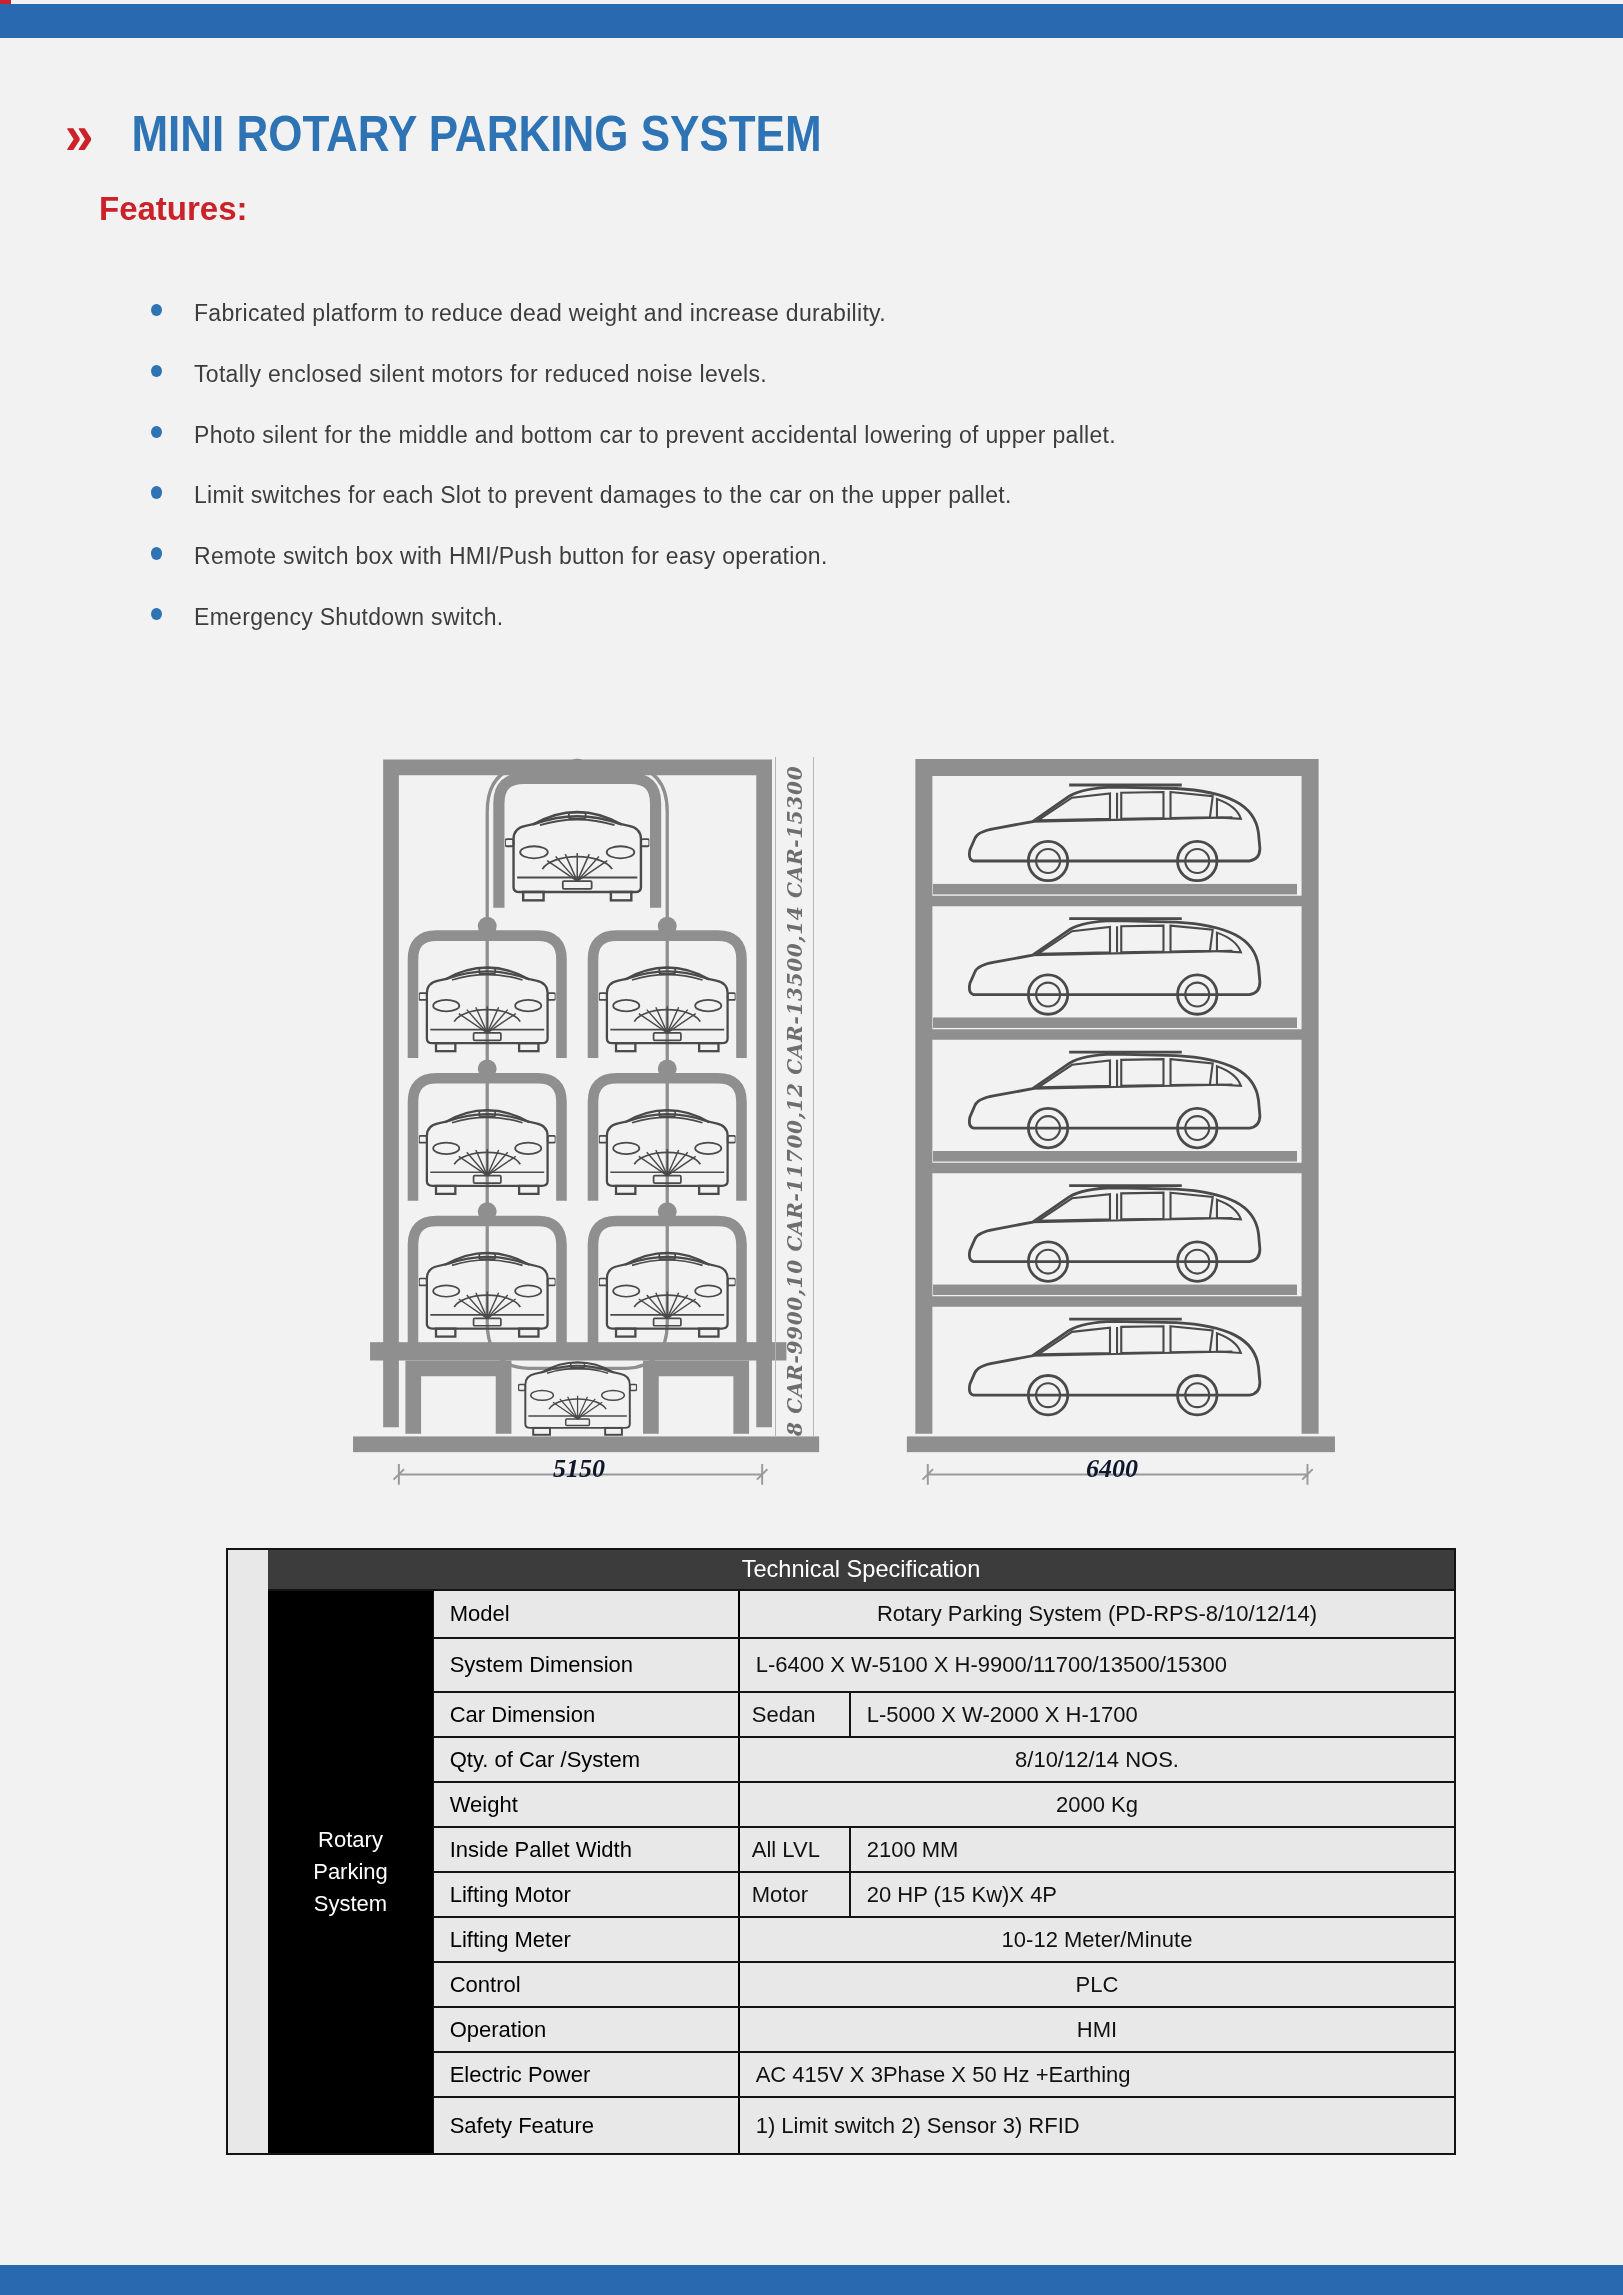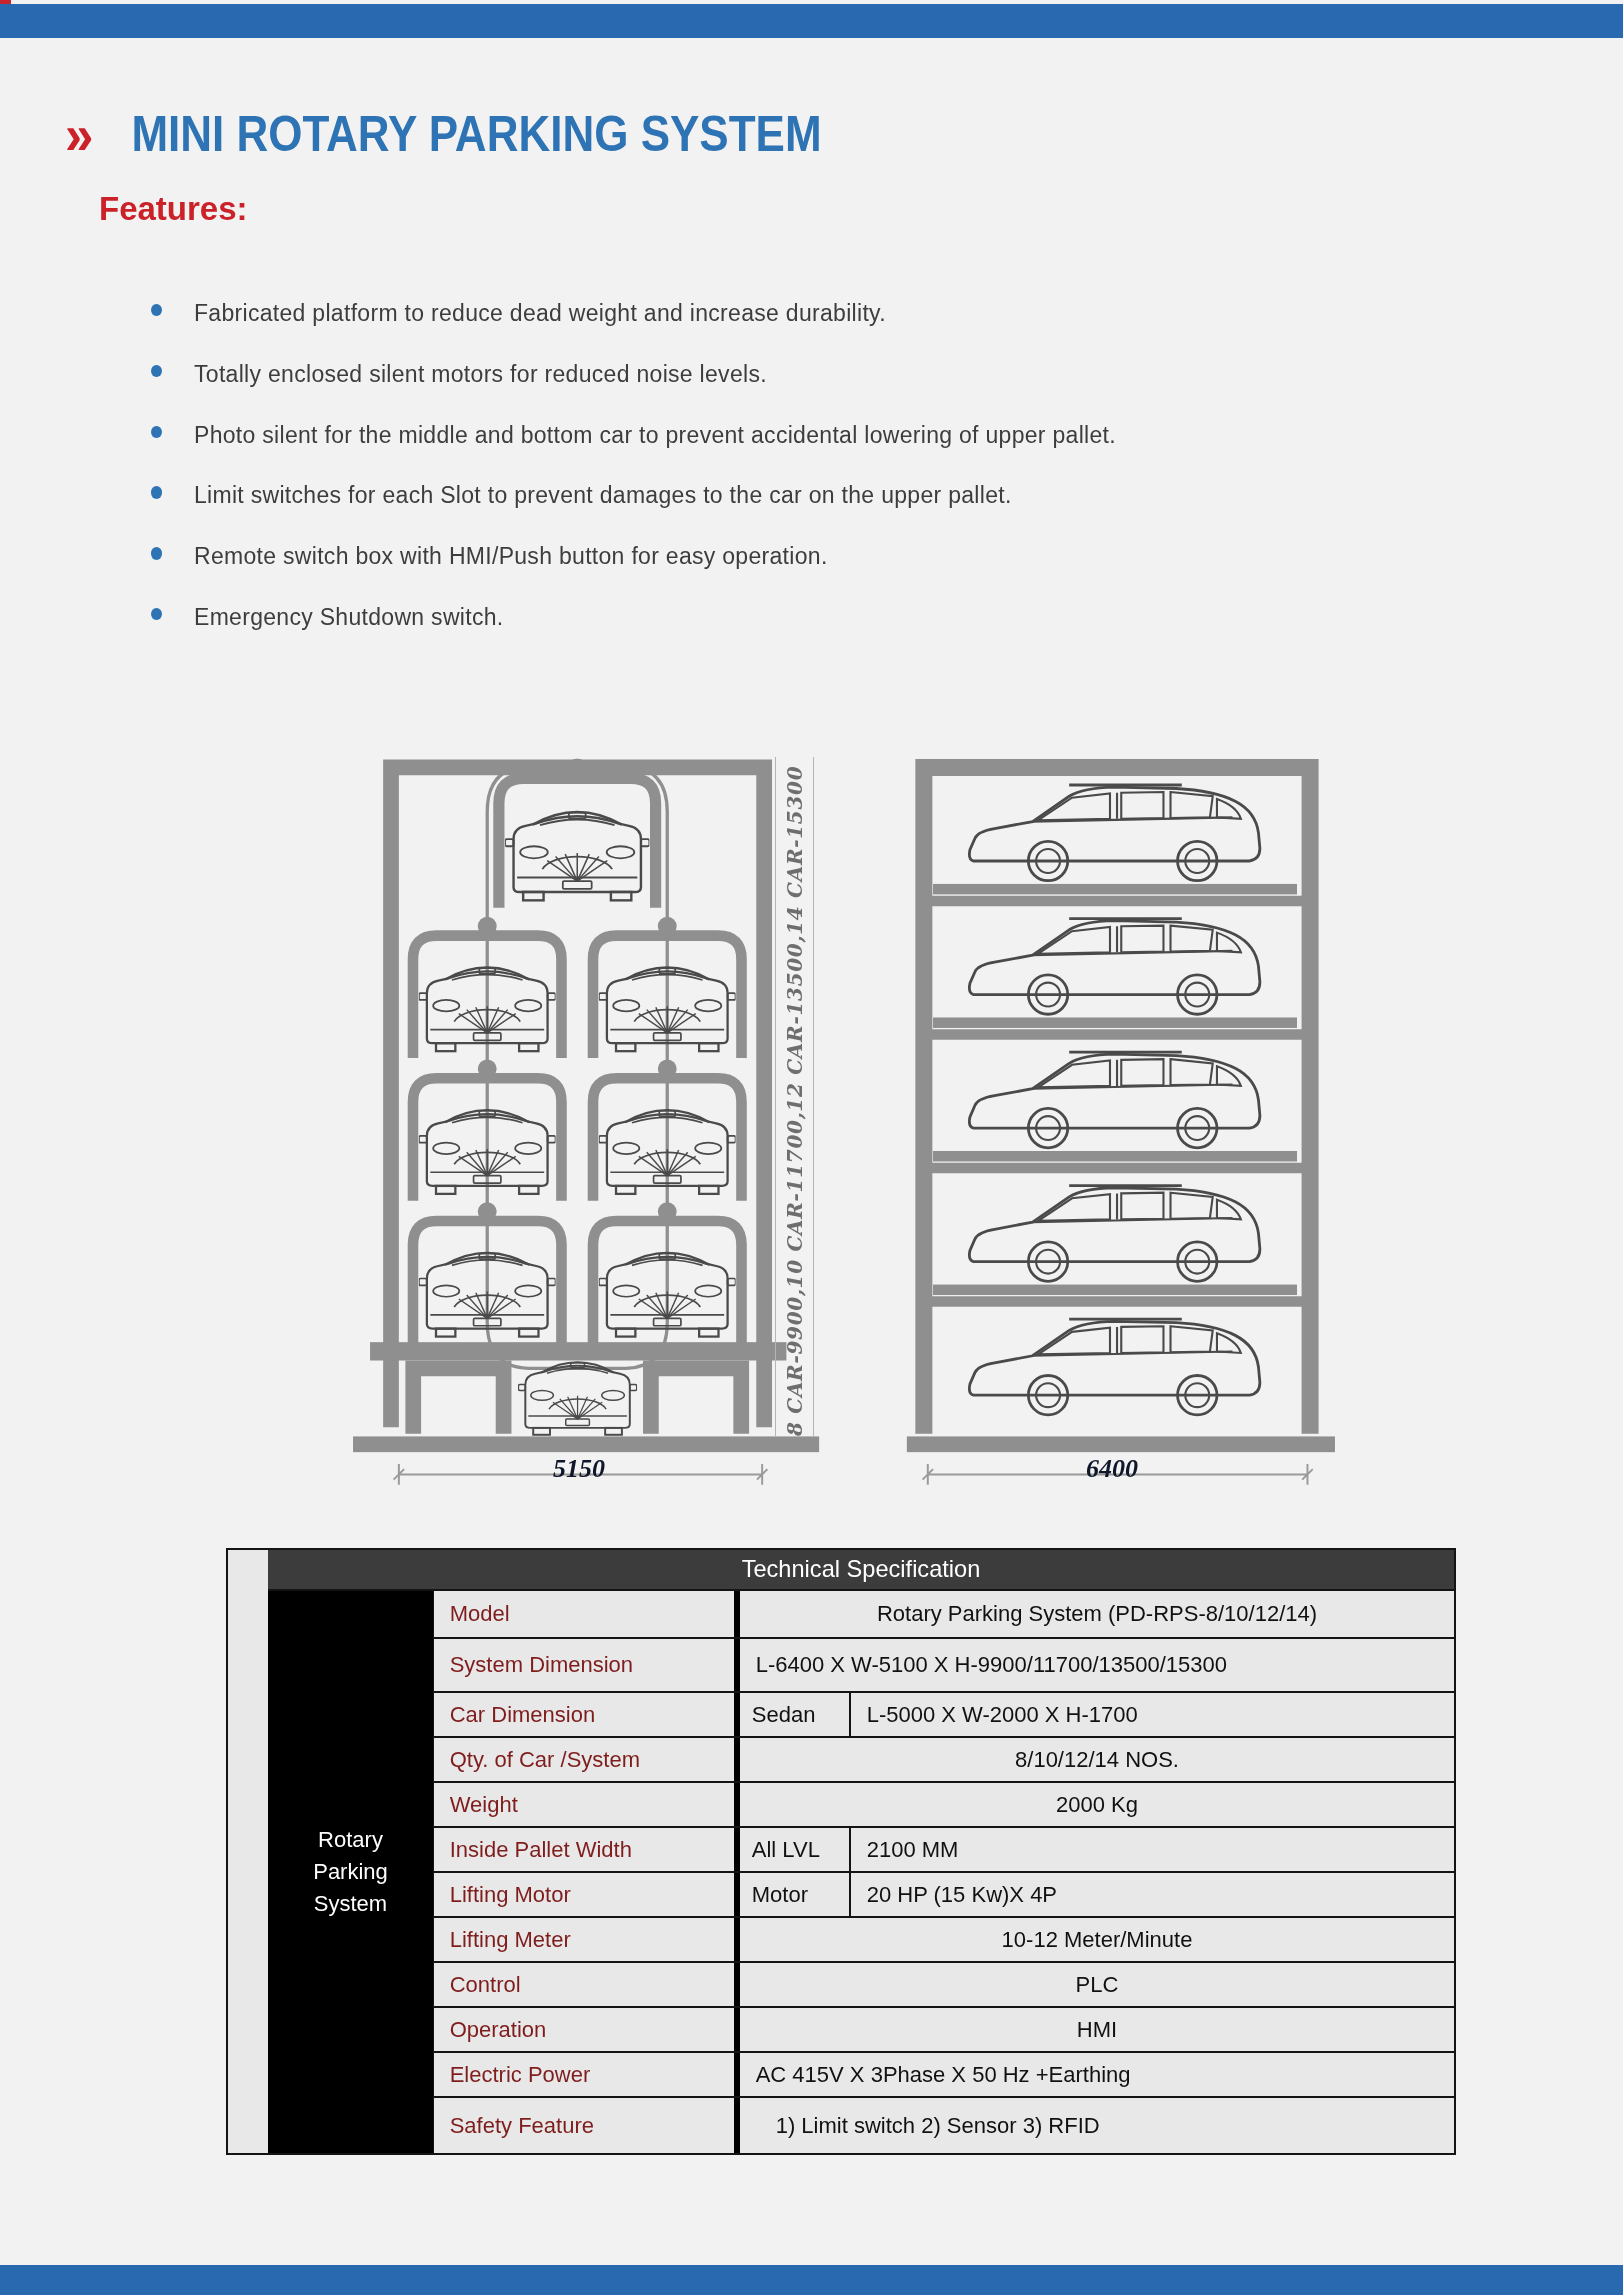--- a/index.html
+++ b/index.html
@@ -42,25 +42,25 @@
   
   .spec-table{position:absolute;left:226px;top:1548px;width:1186px;border:2.6px solid #141414;background:#e8e8e8;padding-left:40px;}
   .table-title{height:39px;background:#3c3c3c;color:#fff;font-size:23.6px;display:flex;
                align-items:center;justify-content:center;border-bottom:2.6px solid #141414;}
   .table-body{display:flex;}
   .group-cell{width:166px;flex:0 0 166px;background:#000000;color:#fff;font-size:22px;line-height:1.45;
               display:flex;align-items:center;justify-content:center;text-align:center;
               border-right:1.3px solid #141414;padding:0 19.6px;box-sizing:border-box;}
   .rows{flex:1;display:flex;flex-direction:column;}
   .trow{display:flex;align-items:stretch;border-bottom:2px solid #141414;min-height:43px;}
-  .trow:last-child{border-bottom:none;gap:20px;}
+  .trow:last-child{border-bottom:none;}
   .trow:nth-child(1){min-height:46px;} .trow:nth-child(2){min-height:52px;}
   .trow:nth-child(12){min-height:55px;}
-  .tlabel{width:306px;flex:0 0 306px;border-right:6px solid #000000;display:flex;align-items:center;
-          padding-left:15.7px;box-sizing:border-box;font-size:22px;color:#7f1d1d;}
+  .tlabel{width:306px;flex:0 0 306px;border-right:2px solid #000000;display:flex;align-items:center;
+          padding-left:15.7px;box-sizing:border-box;font-size:22px;color:#000000;}
   .tsub{width:111px;flex:0 0 111px;border-right:2px solid #141414;display:flex;align-items:center;
         padding-left:11.8px;box-sizing:border-box;font-size:22px;color:#111;}
   .tval{flex:1;display:flex;align-items:center;font-size:22px;color:#111;box-sizing:border-box;}
   .tval.left{justify-content:flex-start;padding-left:15.7px;}
   .tval.center{justify-content:center;}
 </style>
 </head>
 <body>
 
 <div class="page">

